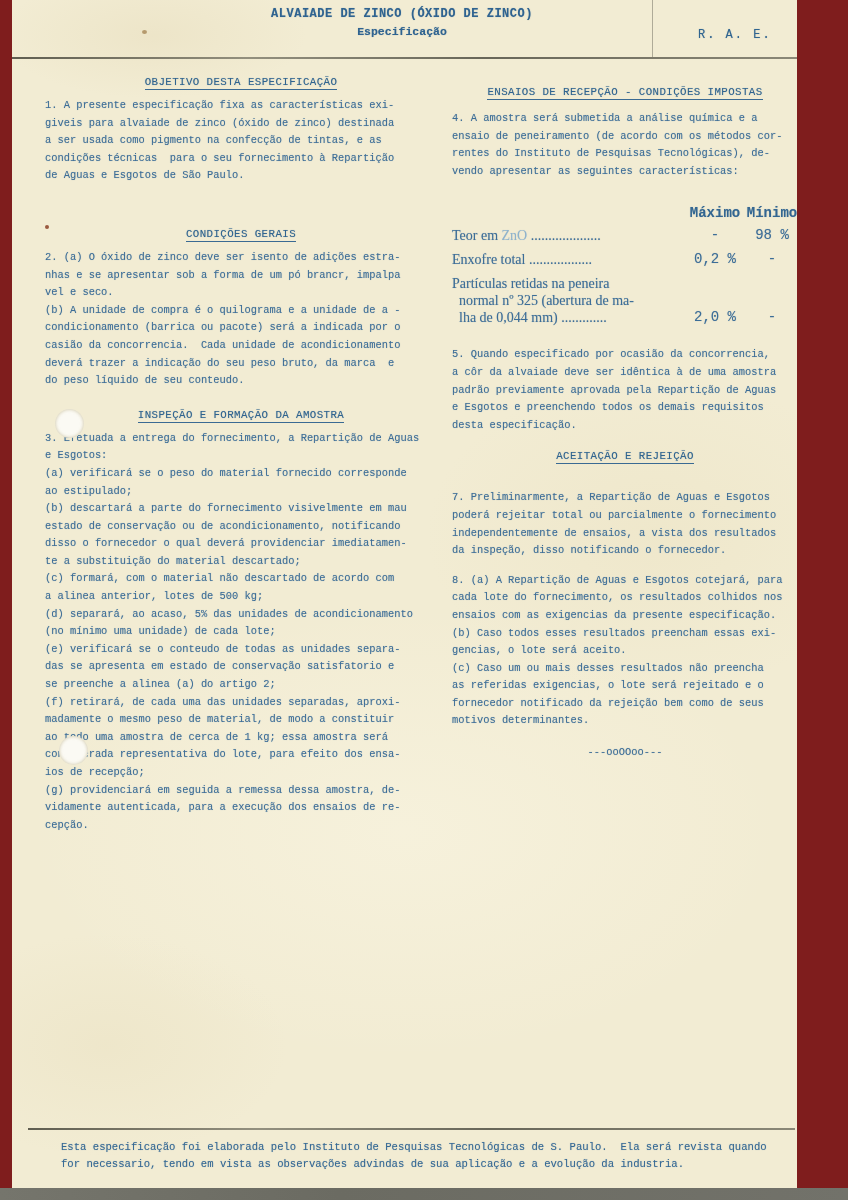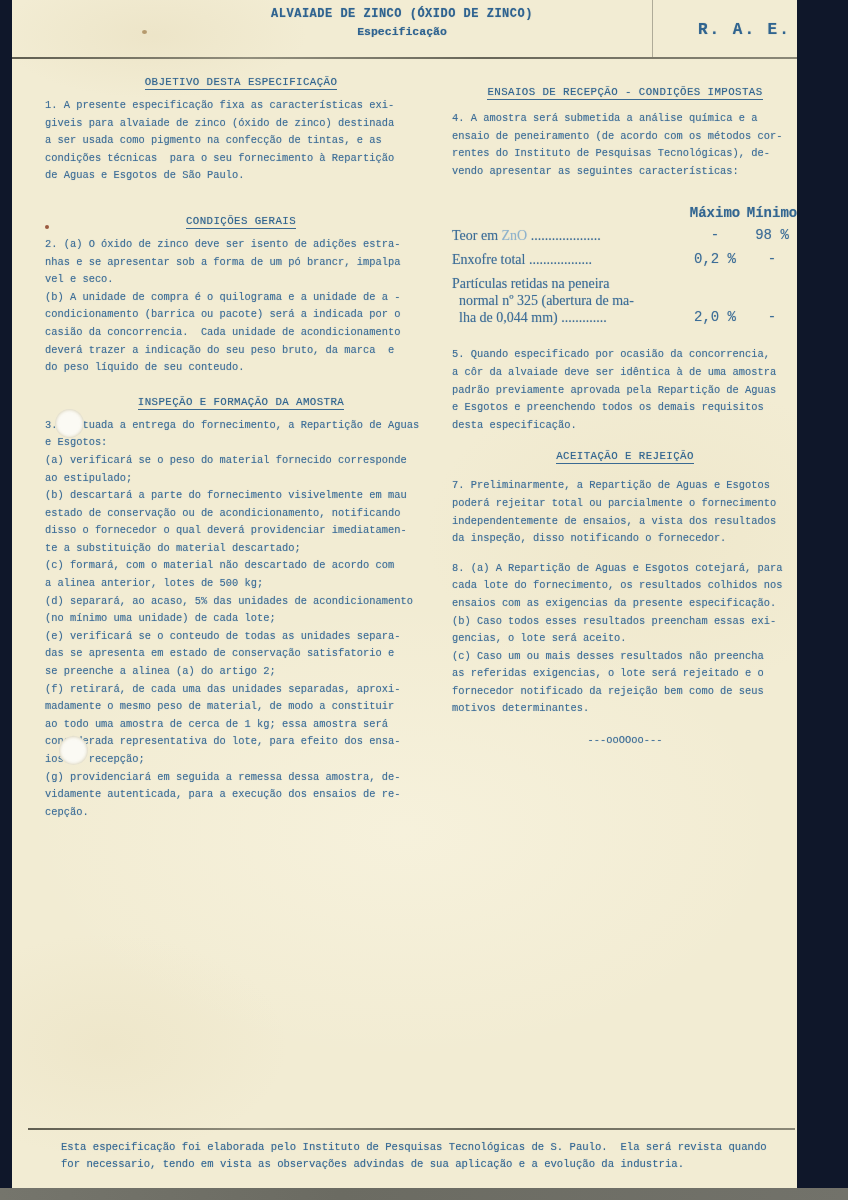--- a/index.html
+++ b/index.html
@@ -1,19 +1,19 @@
 <!DOCTYPE html>
 <html><head>
 <meta charset="utf-8">
 <style>
   html,body{margin:0;padding:0;}
   body{background:#e8e8e4;}
   #page{
     position:relative;width:848px;height:1200px;margin:0 auto;
-    background:#0f172a;overflow:hidden;
+    background:#7f1d1d;overflow:hidden;
     font-family:"Liberation Mono","DejaVu Sans Mono",monospace;
   }
   #paper{
     position:absolute;left:12px;top:0;width:785px;height:1188px;
     background:
       radial-gradient(ellipse 220px 90px at 18% 3%, rgba(205,185,135,0.14), transparent 70%),
       radial-gradient(ellipse 320px 220px at 82% 45%, rgba(222,207,162,0.16), transparent 72%),
       radial-gradient(ellipse 260px 160px at 12% 88%, rgba(214,198,150,0.14), transparent 70%),
       radial-gradient(ellipse 500px 300px at 50% 70%, rgba(250,246,228,0.5), transparent 75%),
       #f2ecd3;
@@ -23,29 +23,29 @@
     color:#3c6d97;text-shadow:0 0 1px rgba(60,109,151,0.38);margin:0;
   }
   .heading{
     font-size:10.8px;font-weight:normal;letter-spacing:0.4px;color:#30648f;
     text-shadow:0 0 1px rgba(48,100,143,0.45);text-align:center;margin:0;
   }
   .heading span{display:inline-block;border-bottom:1.6px solid #3a6a93;padding-bottom:1px;}
   #doc-title{position:absolute;left:150px;top:7px;width:480px;text-align:center;}
   #doc-title .t1{font-size:12px;font-weight:bold;letter-spacing:0.5px;color:#2f6390;text-shadow:0 0 1px rgba(47,99,144,0.5);}
   #doc-title .t2{font-size:11.5px;font-weight:bold;margin-top:4px;color:#2f6390;text-shadow:0 0 1px rgba(47,99,144,0.5);}
-  #stamp{position:absolute;left:686px;top:21px;font-size:16px;font-weight:bold;letter-spacing:2px;color:#30648f;text-shadow:0 0 1px rgba(48,100,143,0.5);}
+  #stamp{position:absolute;left:686px;top:28px;font-size:12px;font-weight:normal;letter-spacing:2px;color:#30648f;text-shadow:0 0 1px rgba(48,100,143,0.5);}
   .vrule{position:absolute;left:640px;top:0;width:1px;height:57px;background:rgba(120,118,104,0.55);}
   .hrule{position:absolute;height:2px;background:linear-gradient(90deg,rgba(70,69,58,0.85),rgba(70,69,58,0.55) 30%,rgba(70,69,58,0.8) 60%,rgba(70,69,58,0.6));}
   #rule-top{left:0;top:57px;width:785px;}
   #rule-footer{left:16px;top:1128px;width:767px;}
   #col-left{position:absolute;left:33px;top:76px;width:392px;}
   #col-right{position:absolute;left:440px;top:86px;width:346px;}
   #col-left .p{margin-top:7px;}
-  .mt-sec{margin-top:30px;}
+  .mt-sec{margin-top:43px;}
   .mt-sec-sm{margin-top:19px;}
   
   #spec-table{display:grid;grid-template-columns:232px 62px 1fr;margin-top:25px;
     font-size:14px;line-height:17px;color:#3c6d97;text-shadow:0 0 1px rgba(60,109,151,0.38);}
   #spec-table .hdr{font-weight:bold;text-align:center;color:#336691;padding-bottom:5px;}
   #spec-table .lbl{white-space:pre-wrap;padding-bottom:7px;font-family:Liberation Serif, serif;}
   #spec-table .val{text-align:center;align-self:end;padding-bottom:7px;}
   .hl-faded{color:#8fb3cc;text-shadow:0 0 1px rgba(143,179,204,0.4);}
   #end-divider{text-align:center;font-size:10.4px;margin-top:16px;color:#3c6d97;text-shadow:0 0 1px rgba(60,109,151,0.38);}
   #footer-text{position:absolute;left:49px;top:1139px;width:732px;white-space:pre-wrap;
@@ -151,21 +151,21 @@
 
       <div class="p" style="margin-top:13px;">5. Quando especificado por ocasião da concorrencia,
 a côr da alvaiade deve ser idêntica à de uma amostra
 padrão previamente aprovada pela Repartição de Aguas
 e Esgotos e preenchendo todos os demais requisitos
 desta especificação.</div>
 
       <div class="heading" style="margin-top:16px;">
         <span>ACEITAÇÃO E REJEIÇÃO</span>
       </div>
-      <div class="p" style="margin-top:13px;">7. Preliminarmente, a Repartição de Aguas e Esgotos
+      <div class="p" style="margin-top:25px;">7. Preliminarmente, a Repartição de Aguas e Esgotos
 poderá rejeitar total ou parcialmente o fornecimento
 independentemente de ensaios, a vista dos resultados
 da inspeção, disso notificando o fornecedor.</div>
       <div class="p" style="margin-top:12px;">8. (a) A Repartição de Aguas e Esgotos cotejará, para
 cada lote do fornecimento, os resultados colhidos nos
 ensaios com as exigencias da presente especificação.
 (b) Caso todos esses resultados preencham essas exi-
 gencias, o lote será aceito.
 (c) Caso um ou mais desses resultados não preencha
 as referidas exigencias, o lote será rejeitado e o

